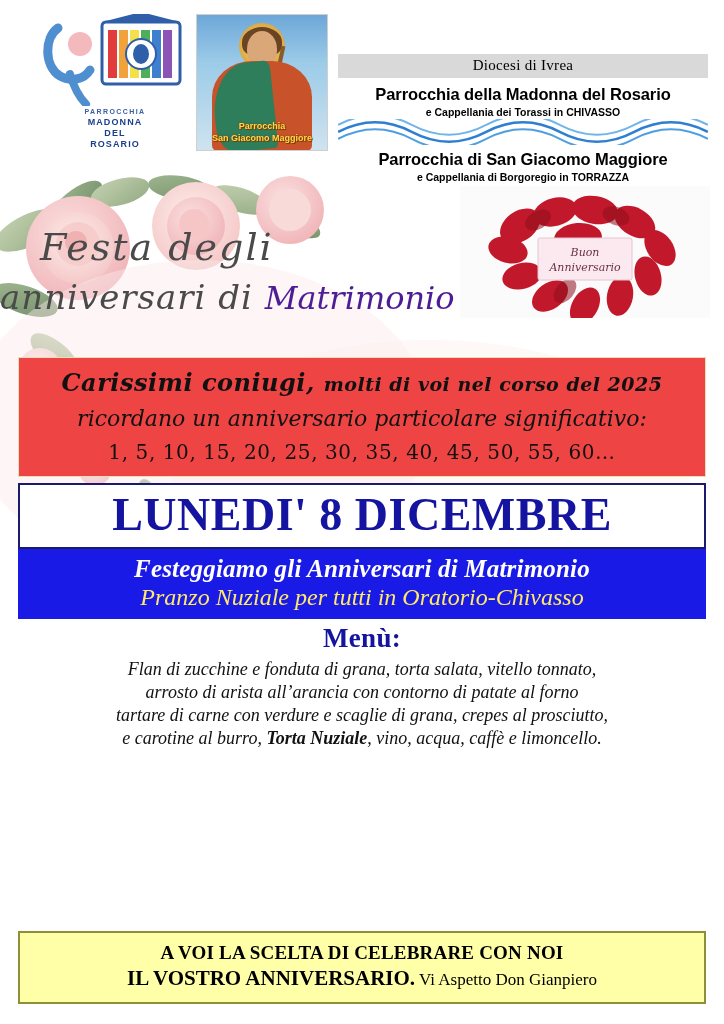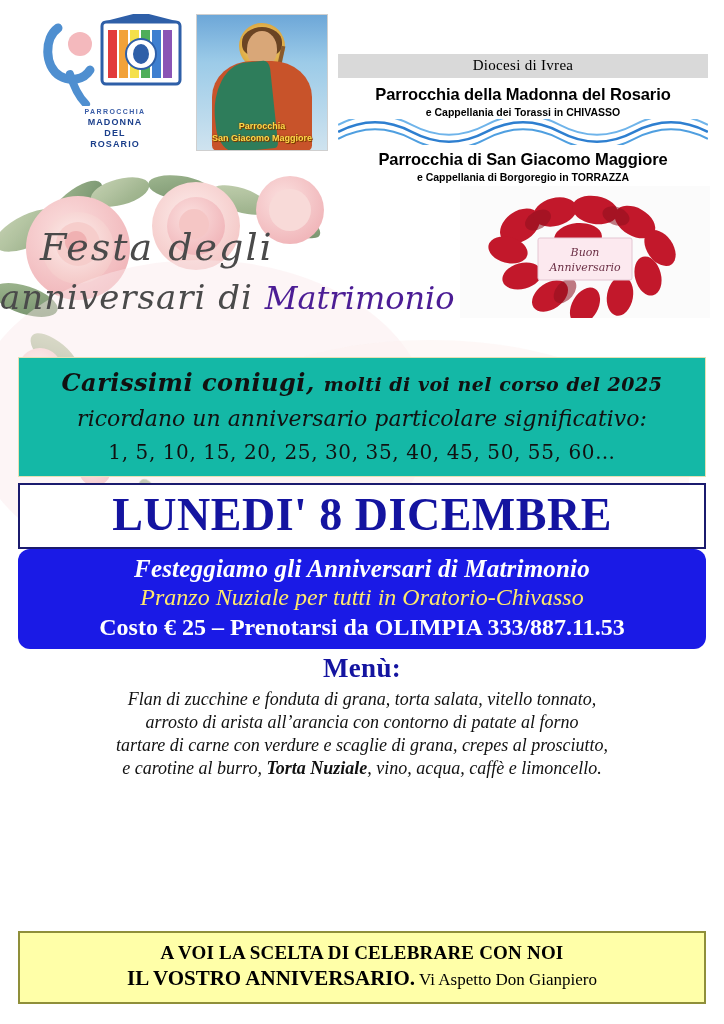--- a/index.html
+++ b/index.html
@@ -241,21 +241,21 @@
     color: #4c1d95;
     font-size: 32px;
     letter-spacing: 0;
   }
 
   
   .intro-box {
     position: relative;
     z-index: 3;
     margin: 12px 18px 0 18px;
-    background: #14b8a6;
+    background: #ef4444;
     border: 1px solid #e6e0b4;
     padding: 10px 10px 12px;
     text-align: center;
   }
   .intro-l1 {
     font-family: "DejaVu Serif", serif;
     font-style: italic;
     font-weight: bold;
     font-size: 24px;
     color: #111;
@@ -301,21 +301,20 @@
 
   
   .blue-banner {
     position: relative;
     z-index: 3;
     margin: 0 18px;
     background: #1a1ae6;
     color: #ffffff;
     text-align: center;
     padding: 6px 4px 8px;
-    border-radius: 12px;
   }
   .bb-l1 {
     font-family: "Liberation Serif", serif;
     font-weight: bold;
     font-style: italic;
     font-size: 25px;
     letter-spacing: .2px;
   }
   .bb-l2 {
     font-family: "Liberation Serif", serif;
@@ -552,21 +551,20 @@
     <div class="intro-l3">1, 5, 10, 15, 20, 25, 30, 35, 40, 45, 50, 55, 60…</div>
   </div>
 
   <div class="date-box">
     <div class="date-text">LUNEDI' 8 DICEMBRE</div>
   </div>
 
   <div class="blue-banner">
     <div class="bb-l1">Festeggiamo gli Anniversari di Matrimonio</div>
     <div class="bb-l2">Pranzo Nuziale per tutti in Oratorio-Chivasso</div>
-    <div class="bb-l3">Costo € 25 – Prenotarsi da OLIMPIA 333/887.11.53</div>
   </div>
 
   <div class="menu-wrap">
     <div class="menu-title">Menù:</div>
     <div class="menu-body">
       <div>Flan di zucchine e fonduta di grana, torta salata, vitello tonnato,</div>
       <div>arrosto di arista all’arancia con contorno di patate al forno</div>
       <div>tartare di carne con verdure e scaglie di grana, crepes al prosciutto,</div>
       <div>
         <span>e carotine al burro, </span><b>Torta Nuziale</b><span>, vino, acqua, caffè e limoncello.</span>

